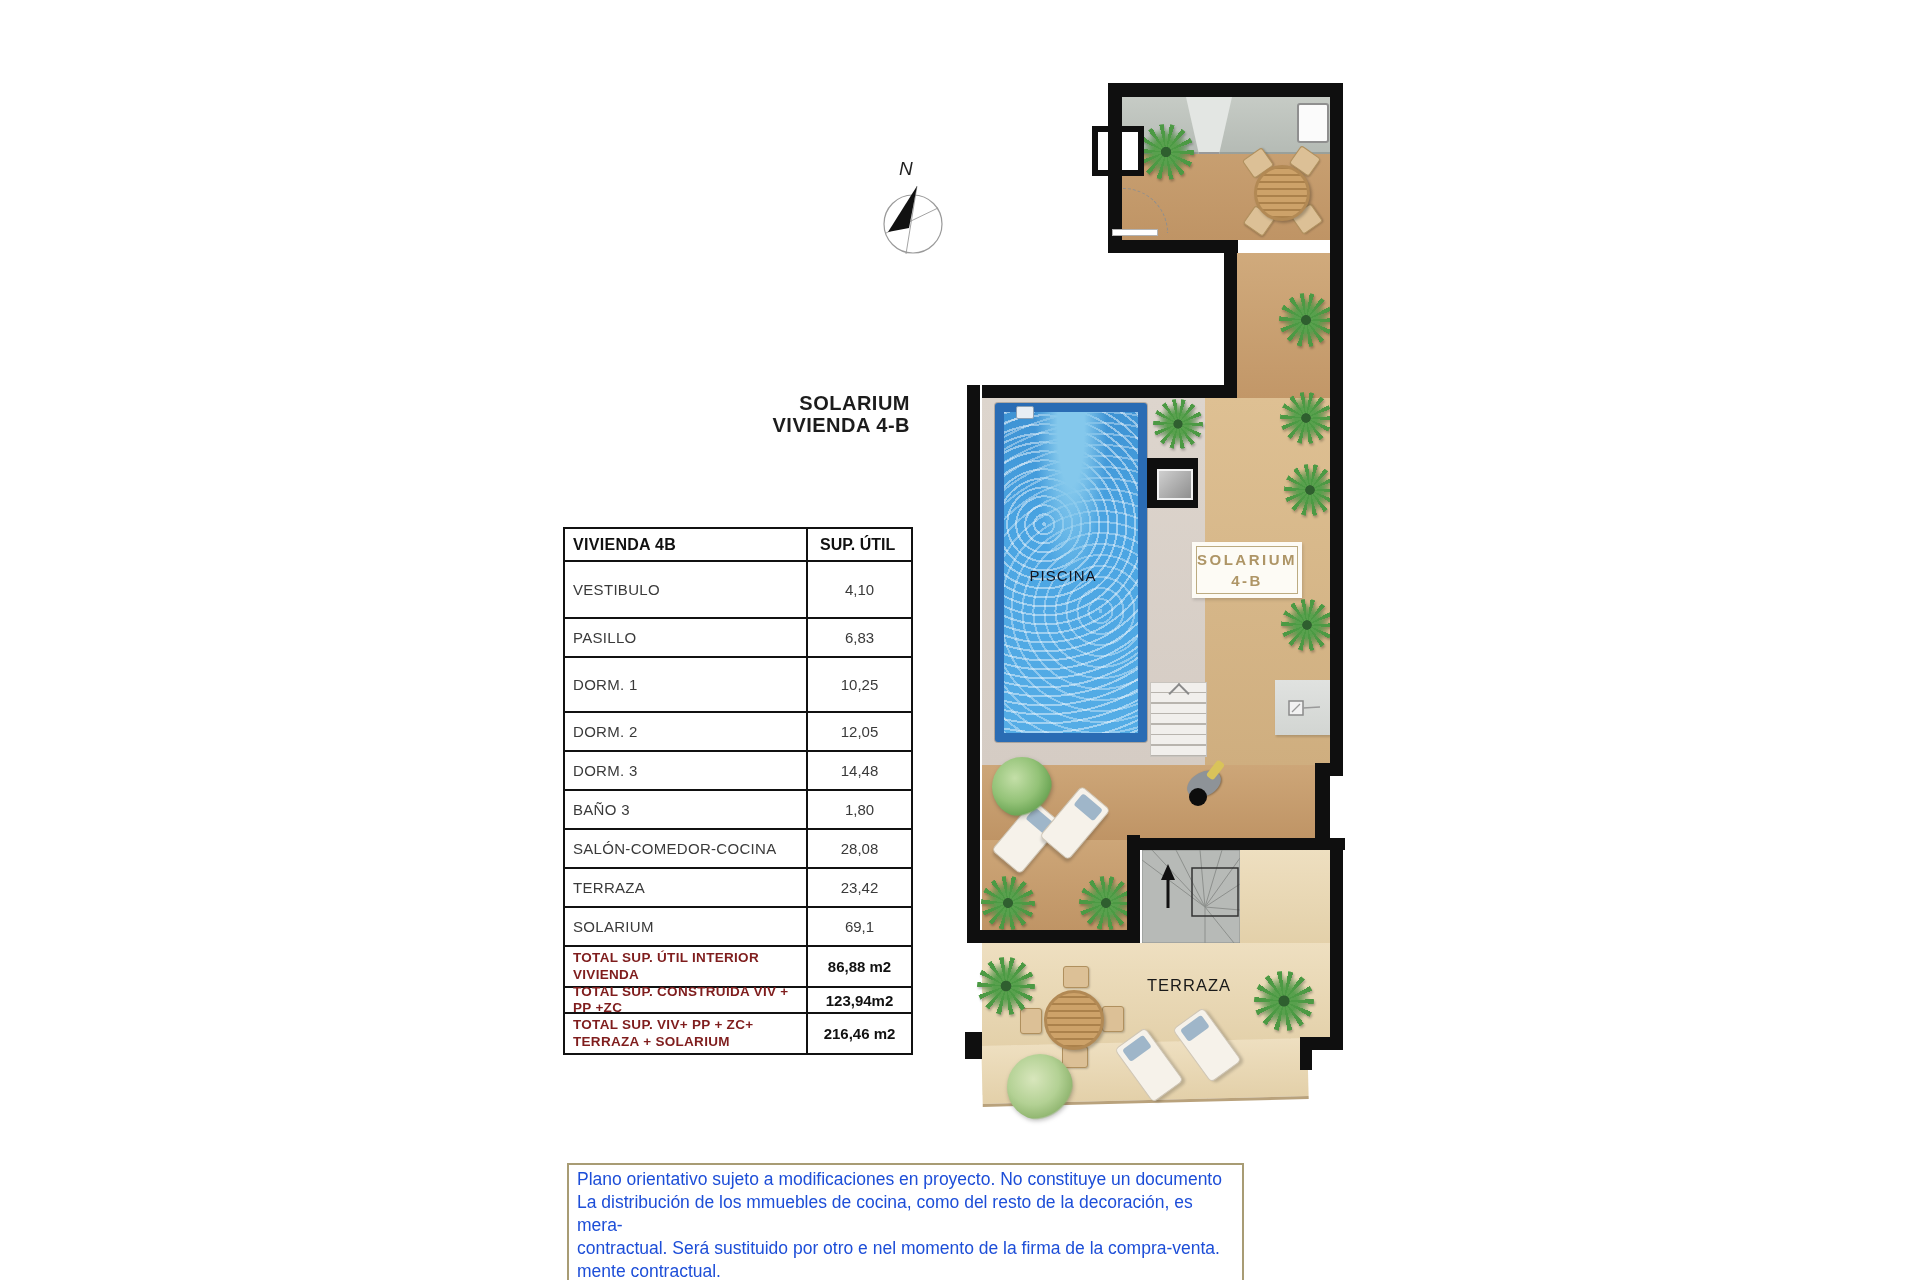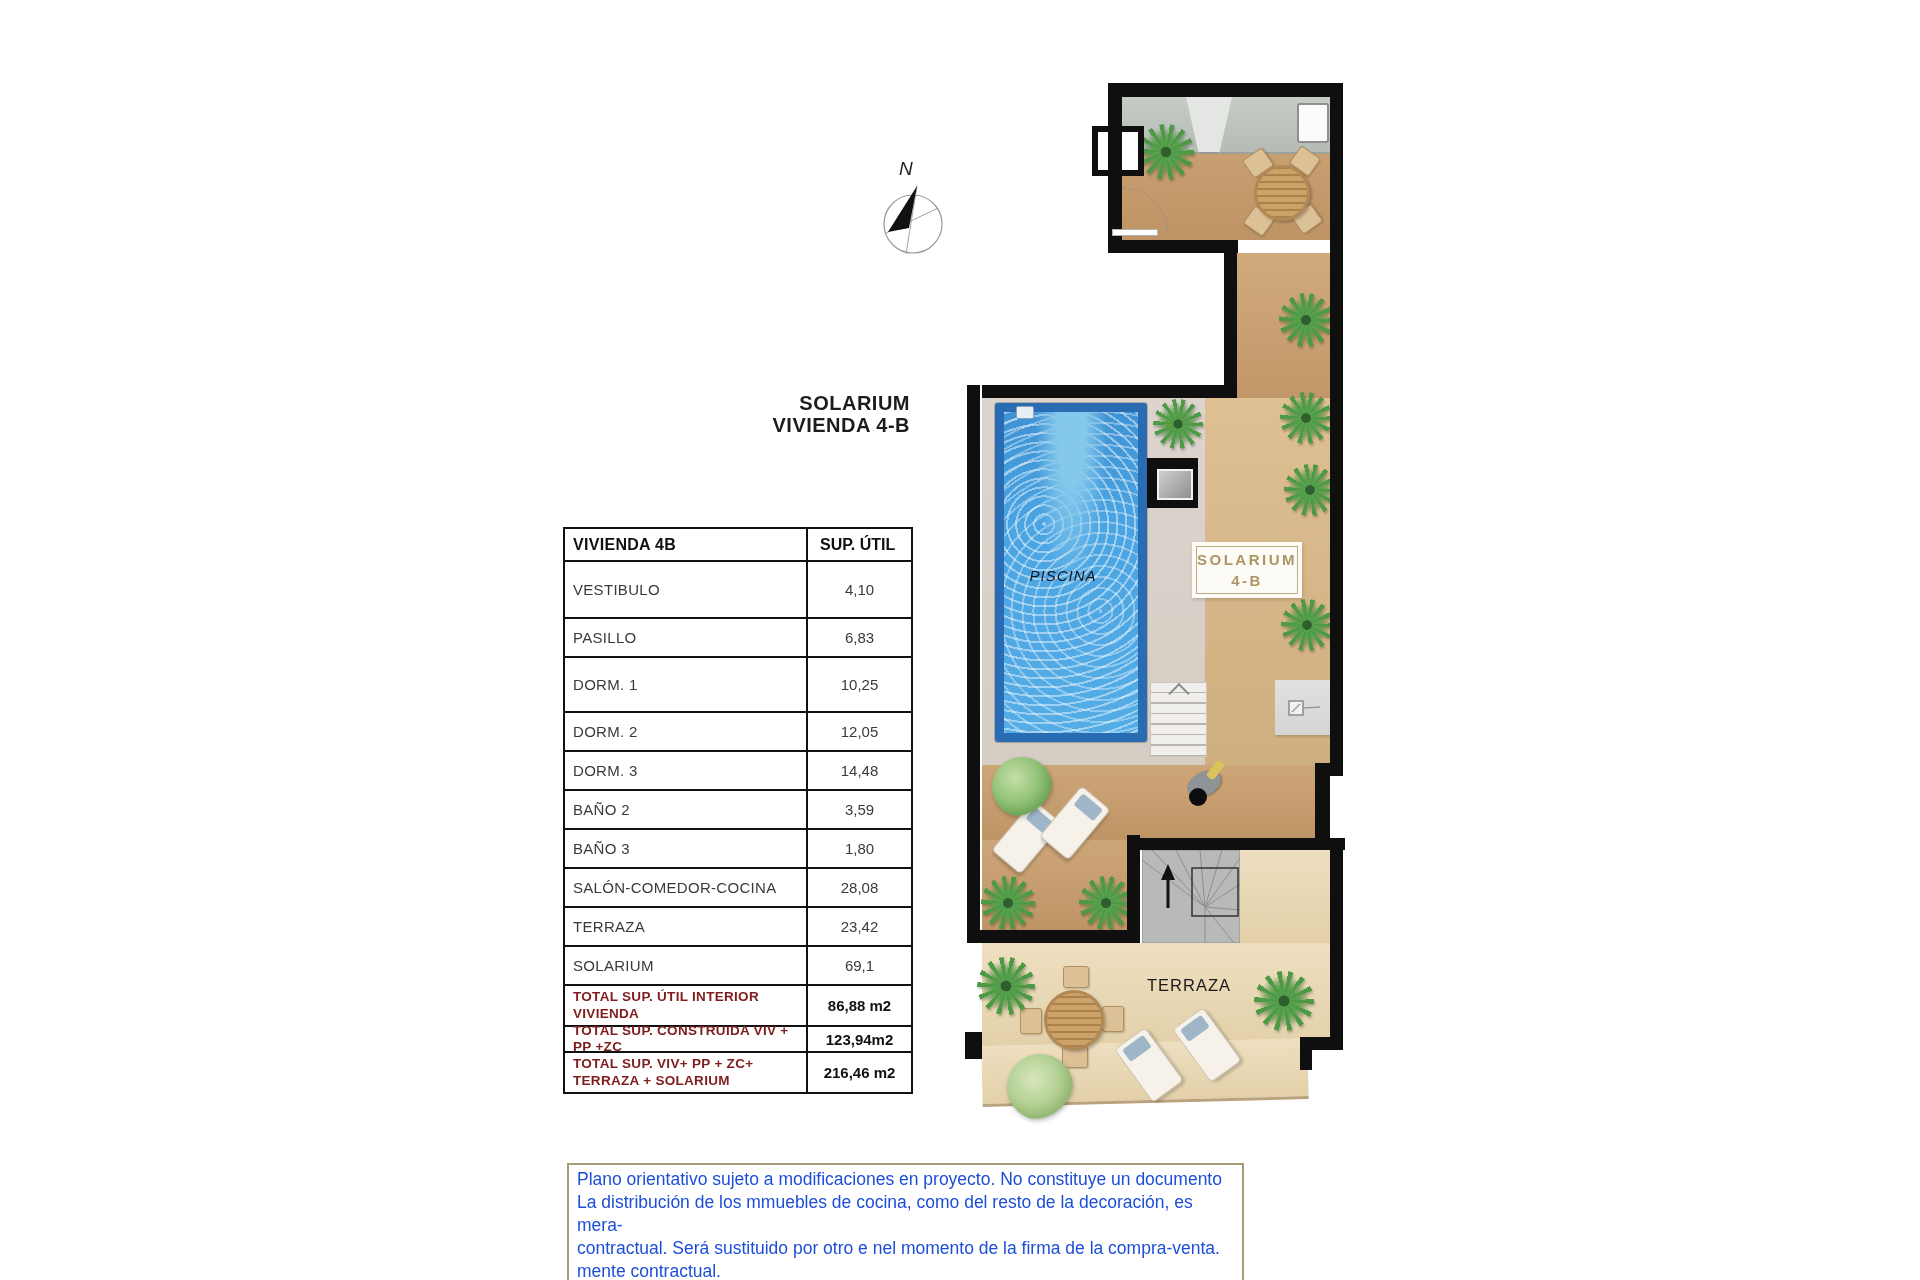--- a/index.html
+++ b/index.html
@@ -123,24 +123,20 @@
     </div>
     <div class="trow" style="height:39px">
       <div class="tlab">DORM. 2</div>
       <div class="tval">12,05</div>
     </div>
     <div class="trow" style="height:39px">
       <div class="tlab">DORM. 3</div>
       <div class="tval">14,48</div>
     </div>
     <div class="trow" style="height:39px">
-      <div class="tlab">BAÑO 2</div>
-      <div class="tval">3,59</div>
-    </div>
-    <div class="trow" style="height:39px">
       <div class="tlab">BAÑO 3</div>
       <div class="tval">1,80</div>
     </div>
     <div class="trow" style="height:39px">
       <div class="tlab">SALÓN-COMEDOR-COCINA</div>
       <div class="tval">28,08</div>
     </div>
     <div class="trow" style="height:39px">
       <div class="tlab">TERRAZA</div>
       <div class="tval">23,42</div>
@@ -187,21 +183,21 @@
 
     <div class="abs" style="left:1092px;top:126px;width:52px;height:50px;z-index:5;background:#fff;border:6px solid #0f0f0f;box-sizing:border-box;"></div>
 
     <div class="door-arc" style="left:1123px;top:188px;width:44px;height:44px;"></div>
     <div class="abs" style="left:1112px;top:229px;width:46px;height:7px;z-index:6;background:#fff;border:1px solid #b3b3b3;box-sizing:border-box;"></div>
 
     <div class="pool" style="left:995px;top:403px;width:134px;height:321px;">
       <div class="water"></div>
     </div>
     <div class="abs" style="left:1016px;top:406px;width:16px;height:11px;z-index:3;background:#e8eef4;border:1px solid #8aa0b5;border-radius:2px;"></div>
-    <div class="lbl" style="left:995px;top:567px;width:136px;text-align:center;font-size:15px;letter-spacing:1px;color:#14141e;font-style:italic;">PISCINA</div>
+    <div class="lbl" style="left:995px;top:567px;width:136px;text-align:center;font-size:15px;letter-spacing:1px;color:#14141e;">PISCINA</div>
 
     <div class="abs" style="left:1147px;top:458px;width:51px;height:50px;z-index:3;background:#0f0f0f;"></div>
     <div class="abs" style="left:1157px;top:469px;width:32px;height:27px;z-index:3;background:linear-gradient(135deg,#cfcfcf,#8f8f8f);border:2px solid #f2f2f2;"></div>
 
     <div class="solbox" style="left:1192px;top:542px;width:110px;height:56px;">
       <div>SOLARIUM</div>
       <div>4-B</div>
     </div>
 
     <div class="psteps" style="left:1150px;top:682px;width:55px;height:73px;"></div>

